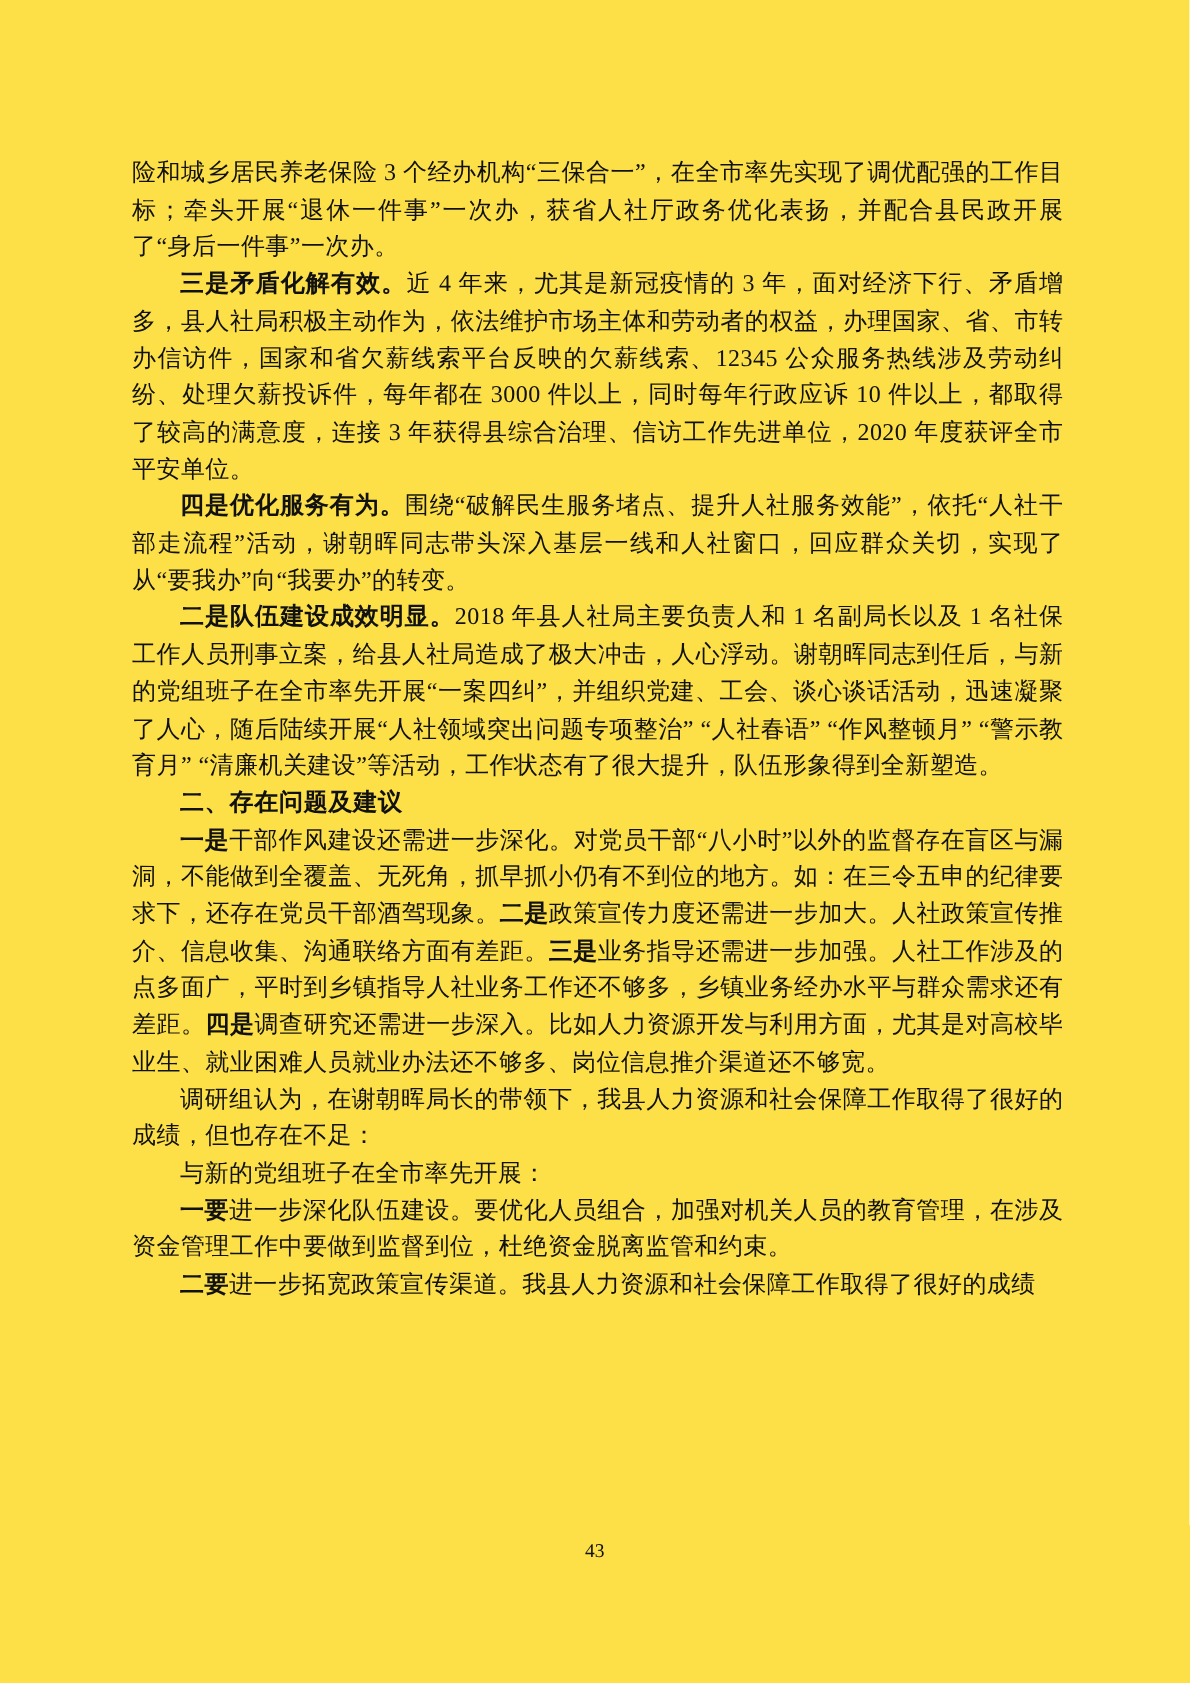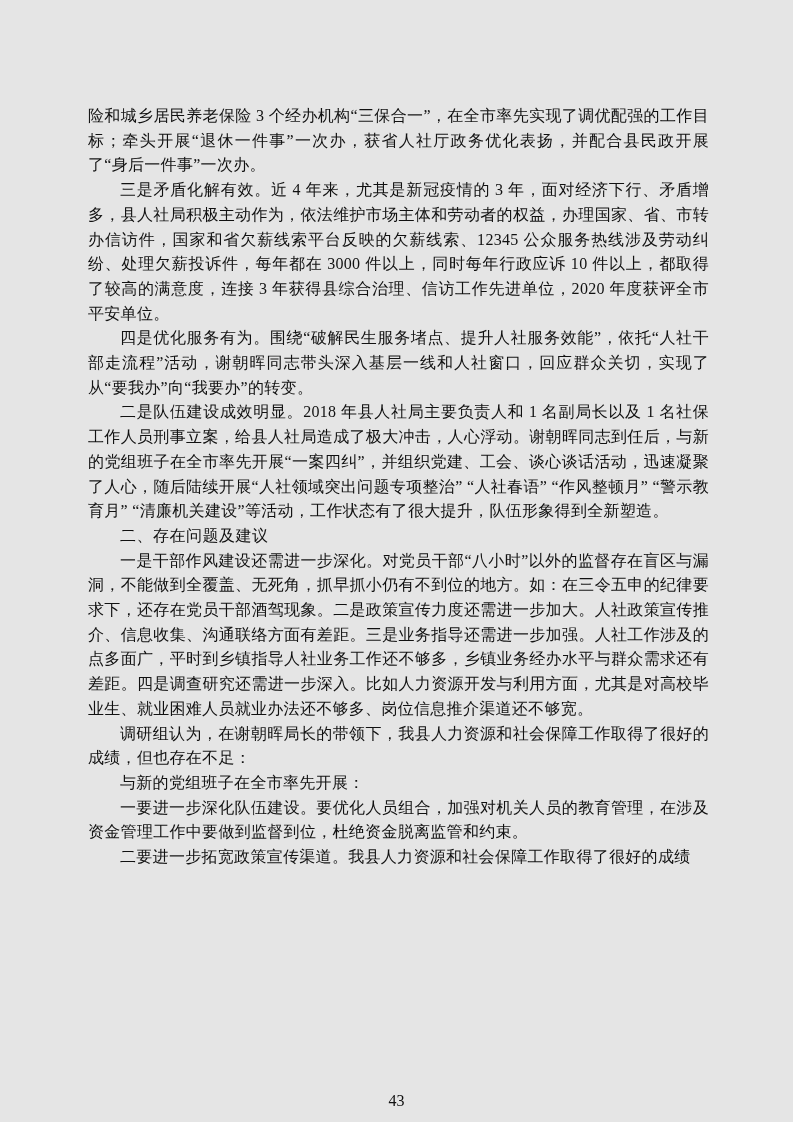--- a/index.html
+++ b/index.html
@@ -4,21 +4,21 @@
 <style>
   html, body {
     margin: 0;
     padding: 0;
     background: #ffffff;
   }
   .page {
     position: relative;
     width: 793px;
     height: 1122px;
-    background: #e5e5e5;
+    background: #fde047;
     color: #111111;
     font-family: "Liberation Serif", "DejaVu Serif", serif;
     overflow: hidden;
   }
   .content {
     position: absolute;
     left: 88px;
     top: 104px;
     width: 621px;
     font-size: 16px;
@@ -32,29 +32,29 @@
   }
   .content p.noindent {
     text-indent: 0;
   }
   .content p.heading {
     font-family: "Liberation Sans", "DejaVu Sans", sans-serif;
     font-weight: bold;
     letter-spacing: 0.5px;
   }
   .content b {
-    font-weight: normal;
+    font-weight: bold;
   }
   .footer {
     position: absolute;
     left: 0;
     right: 0;
-    top: 1092px;
+    top: 1026px;
     text-align: center;
-    font-size: 16px;
+    font-size: 13px;
     font-family: "Liberation Serif", "DejaVu Serif", serif;
     color: #111111;
   }
 </style>
 </head>
 <body>
 
 <div class="page">
   <div class="content">
       <p class="noindent"><span>险和城乡居民养老保险 3 个经办机构“三保合一”，在全市率先实现了调优配强的工作目标；牵头开展“退休一件事”一次办，获省人社厅政务优化表扬，并配合县民政开展了“身后一件事”一次办。</span></p>

